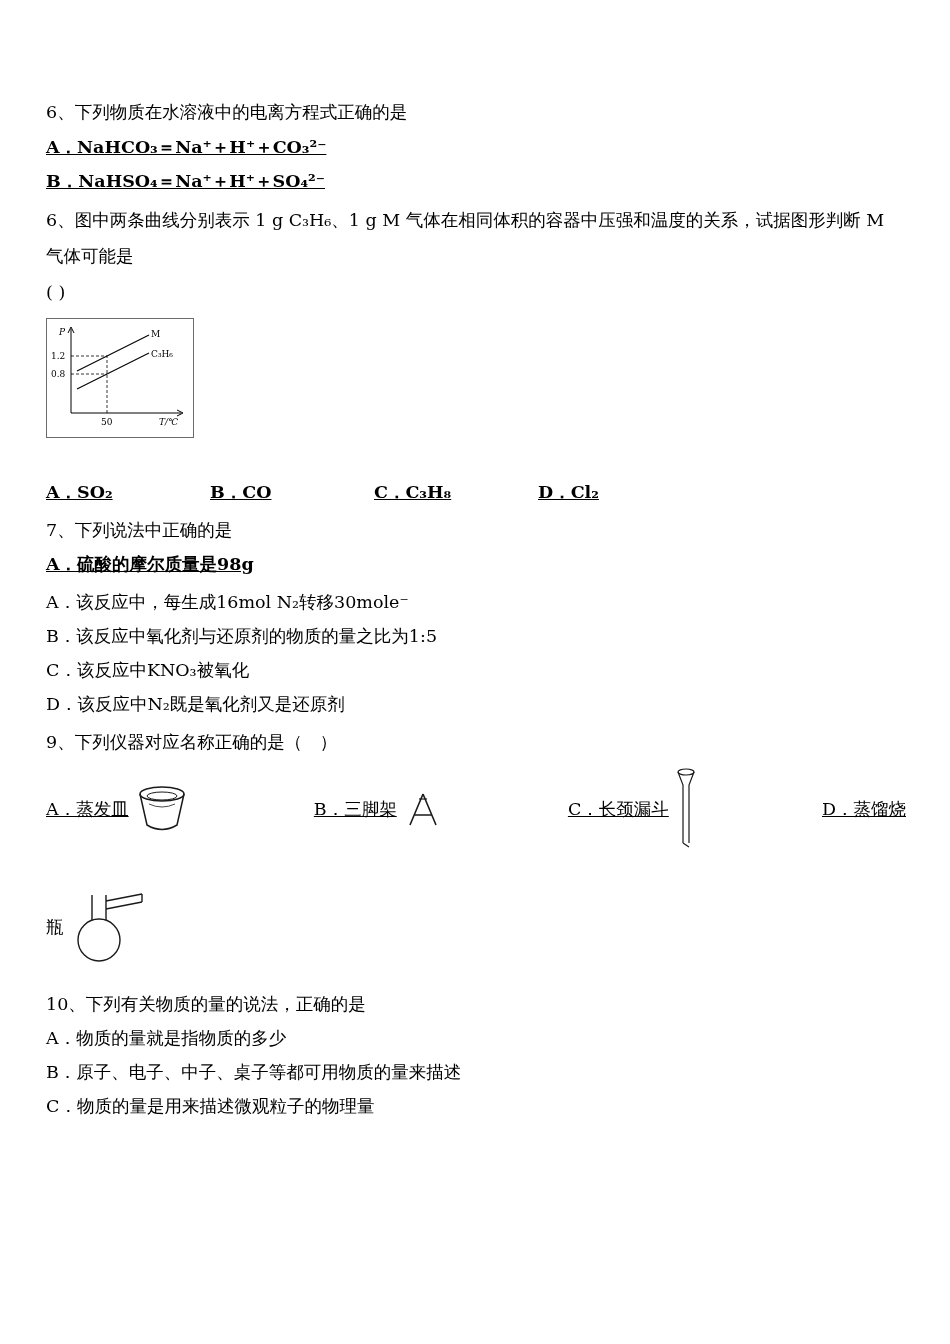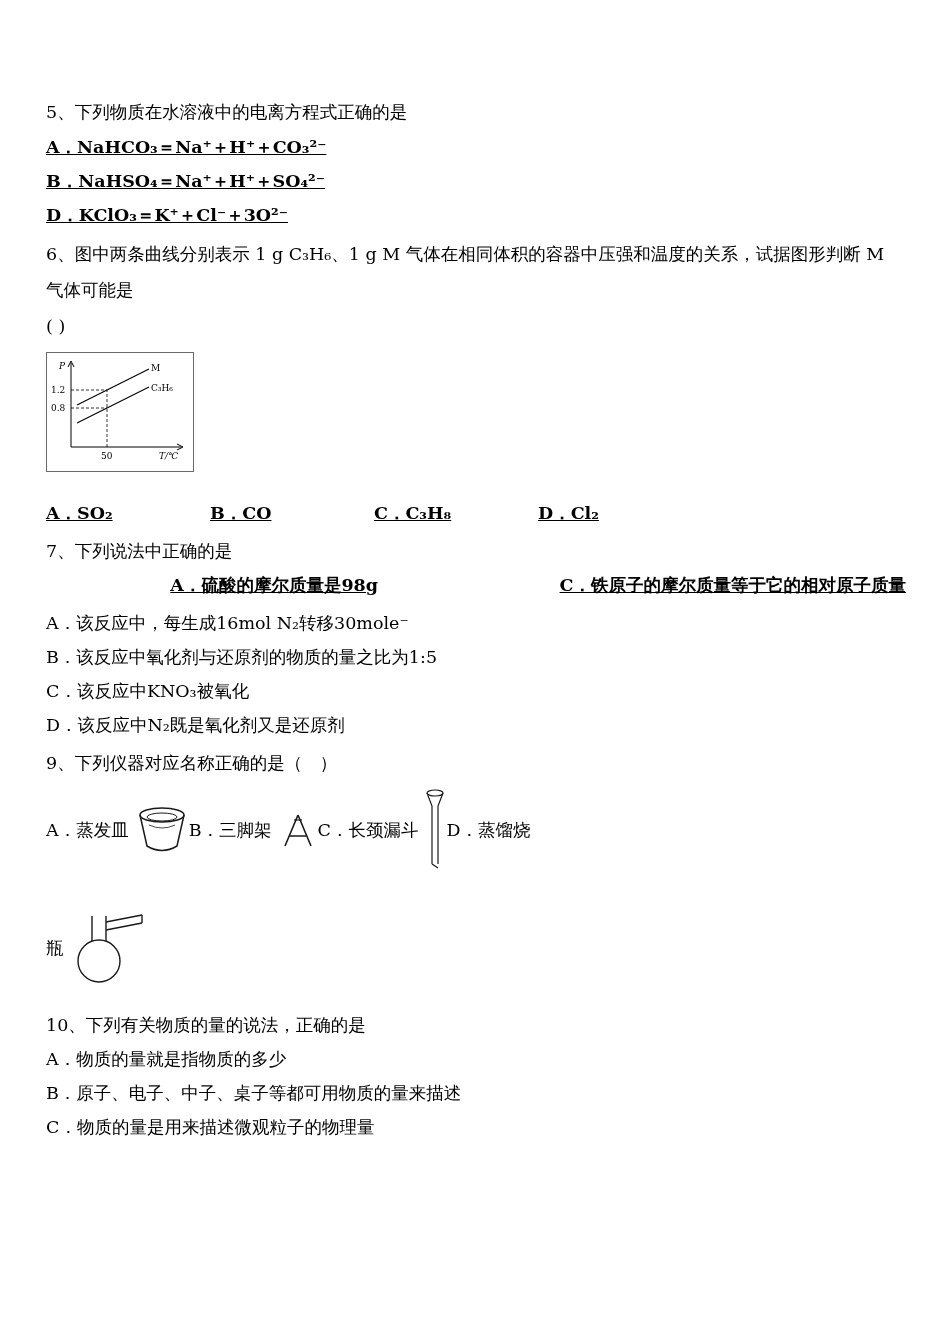--- a/index.html
+++ b/index.html
@@ -20,43 +20,42 @@
     margin:8px 0 6px 0;background:#fff;
   }
   .chartbox svg{display:block;}
   .axis{stroke:#000;stroke-width:1;fill:none;}
   .dash{stroke:#000;stroke-width:0.8;fill:none;stroke-dasharray:3,2;}
   .curve{stroke:#000;stroke-width:1.1;fill:none;}
   .clab{font-size:9px;font-family:"DejaVu Serif",serif;}
   .ital{font-style:italic;}
 
   .q6-opts{display:flex;margin-top:24px;}
-  .q6-opts span{display:inline-block;width:164px;}
+  .q6-opts span{display:inline-block;width:164px;margin-top:13px;}
 
-  .q7-grid{display:grid;grid-template-columns:332px auto;text-align:right;}
+  .q7-grid{display:grid;grid-template-columns:332px auto;}
 
   .q9-row{
-    display:flex;justify-content:flex-start;align-items:center;
-    height:96px;margin-top:2px;width:860px;
+    display:flex;justify-content:space-between;align-items:center;
+    height:96px;margin-top:2px;width:860px;text-decoration:underline;
   }
   .q9-item{display:flex;align-items:center;gap:6px;}
   .flask-row{display:flex;align-items:center;gap:8px;margin:28px 0 18px 0;height:84px;}
 
   .instr{stroke:#1a1a1a;fill:none;}
 </style>
 </head>
 <body>
 
 <div class="doc">
 
   <section class="q">
-    <div class="t stem">5、下列物质在水溶液中的电离方程式正确的是</div>
+    <div class="t stem">6、下列物质在水溶液中的电离方程式正确的是</div>
     <div class="t b">A．NaHCO₃＝Na⁺＋H⁺＋CO₃²⁻</div>
     <div class="t b">B．NaHSO₄＝Na⁺＋H⁺＋SO₄²⁻</div>
-    <div class="t b">D．KClO₃＝K⁺＋Cl⁻＋3O²⁻</div>
   </section>
 
   <section class="q">
     <div class="t stem">6、图中两条曲线分别表示 1 g C₃H₆、1 g M 气体在相同体积的容器中压强和温度的关系，试据图形判断 M 气体可能是</div>
     <div class="t stem">( )</div>
 
     <div class="chartbox">
       <svg width="146" height="118" viewBox="0 0 146 118">
 
         <path class="axis" d="M24 10 L24 94 L134 94"></path>
@@ -85,21 +84,20 @@
       <span>B．CO</span>
       <span>C．C₃H₈</span>
       <span>D．Cl₂</span>
     </div>
   </section>
 
   <section class="q">
     <div class="t">7、下列说法中正确的是</div>
     <div class="q7-grid t b">
       <span>A．硫酸的摩尔质量是98g</span>
-      <span>C．铁原子的摩尔质量等于它的相对原子质量</span>
     </div>
   </section>
 
   <section class="q">
     <div class="t">A．该反应中，每生成16mol N₂转移30mole⁻</div>
     <div class="t">B．该反应中氧化剂与还原剂的物质的量之比为1:5</div>
     <div class="t">C．该反应中KNO₃被氧化</div>
     <div class="t">D．该反应中N₂既是氧化剂又是还原剂</div>
   </section>
 

